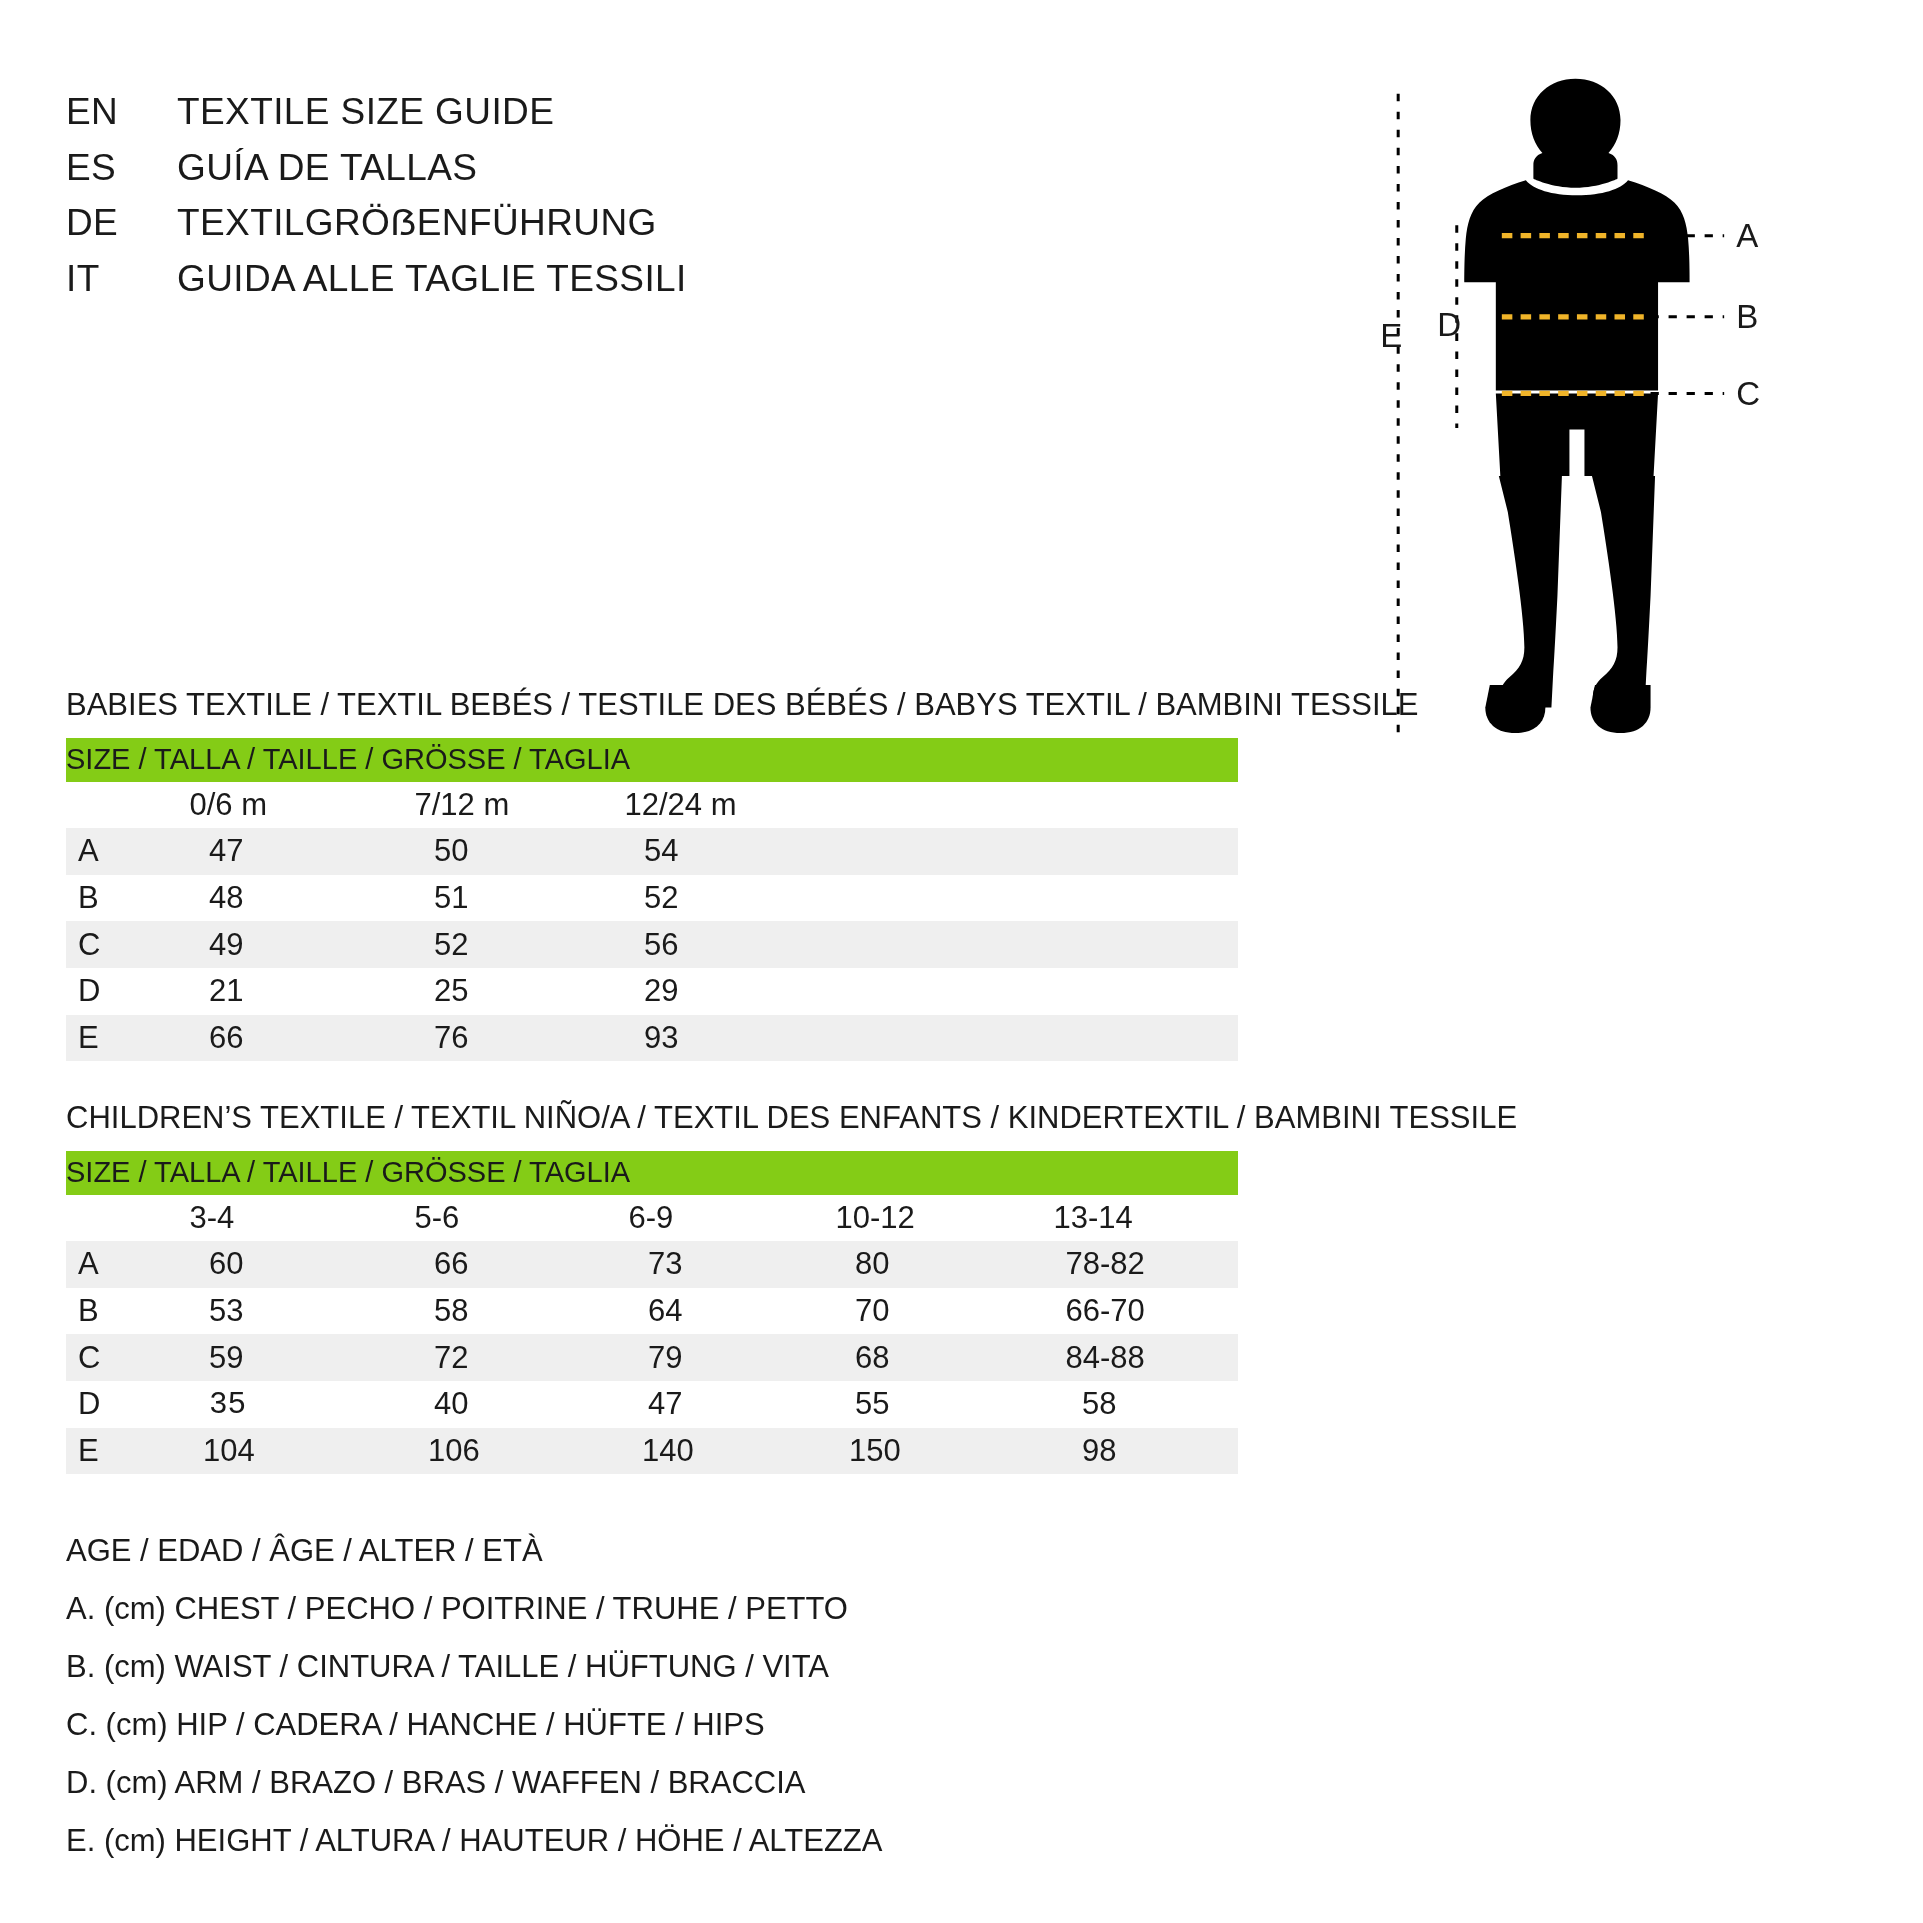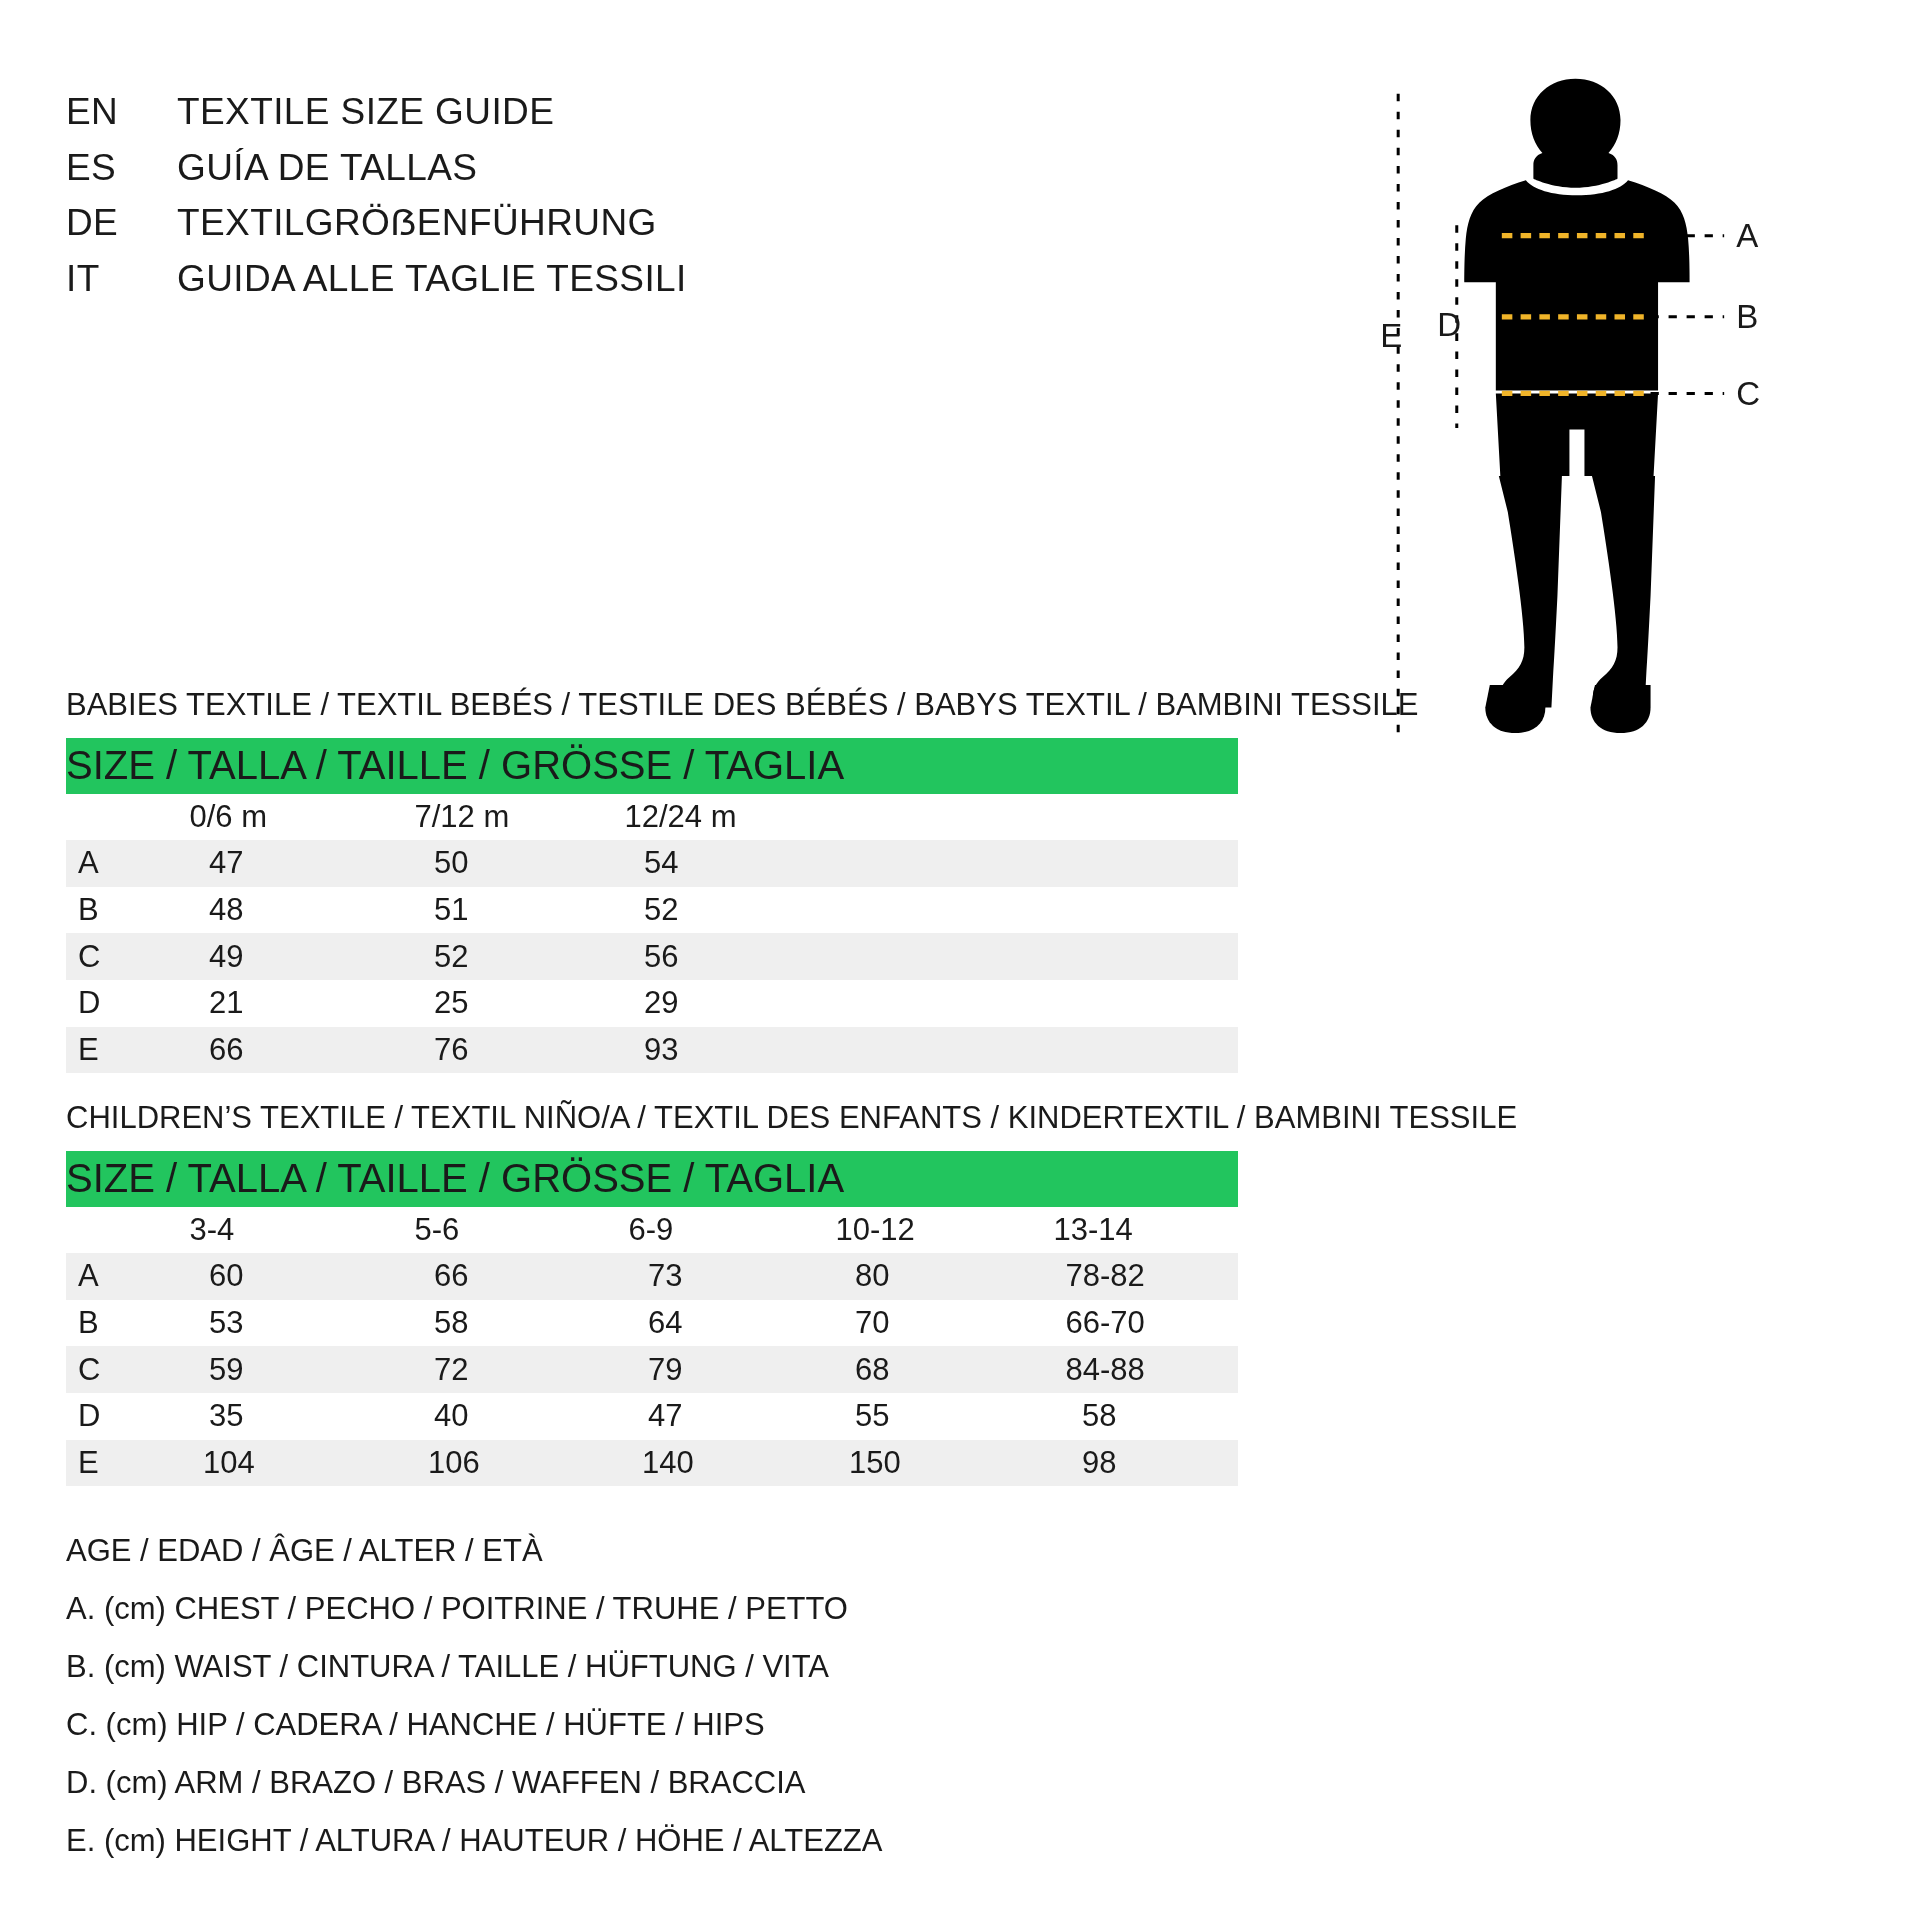--- a/index.html
+++ b/index.html
@@ -66,22 +66,22 @@
     border-collapse: collapse;
     font-size: 31px;
     table-layout: fixed;
   }
   table.size-table td, table.size-table th {
     text-align: left;
     font-weight: normal;
     padding: 5.3px 0;
   }
   .hdr-row td {
-    background: #22c55e;
-    font-size: 40px;
+    background: #84cc16;
+    font-size: 29px;
     padding: 9px 0 9px 12px;
   }
   .sub-row td {
     background: #ffffff;
     padding-top: 10.5px;
     padding-bottom: 7.5px;
   }
   .band-shaded td { background: #efefef; }
   .band-plain td { background: #ffffff; }
   .col-label { width: 75px; padding-left: 12px !important; }
@@ -257,21 +257,21 @@
     <tr class="band-shaded">
       <td class="col-label">C</td>
       <td class="cell-pad" style="padding-left:30px !important;">59</td>
       <td class="cell-pad" style="padding-left:30px !important;">72</td>
       <td class="cell-pad" style="padding-left:30px !important;">79</td>
       <td class="cell-pad" style="padding-left:30px !important;">68</td>
       <td class="cell-pad" style="padding-left:22.5px !important;">84-88</td>
     </tr>
     <tr class="band-plain">
       <td class="col-label">D</td>
-      <td class="cell-pad" style="padding-left:30px !important;">35</td>
+      <td class="cell-pad" style="padding-left:30px !important;font-family:Liberation Mono, monospace;">35</td>
       <td class="cell-pad" style="padding-left:30px !important;">40</td>
       <td class="cell-pad" style="padding-left:30px !important;">47</td>
       <td class="cell-pad" style="padding-left:30px !important;">55</td>
       <td class="cell-pad" style="padding-left:39px !important;">58</td>
     </tr>
     <tr class="band-shaded">
       <td class="col-label">E</td>
       <td class="cell-pad" style="padding-left:24px !important;">104</td>
       <td class="cell-pad" style="padding-left:24px !important;">106</td>
       <td class="cell-pad" style="padding-left:24px !important;">140</td>

